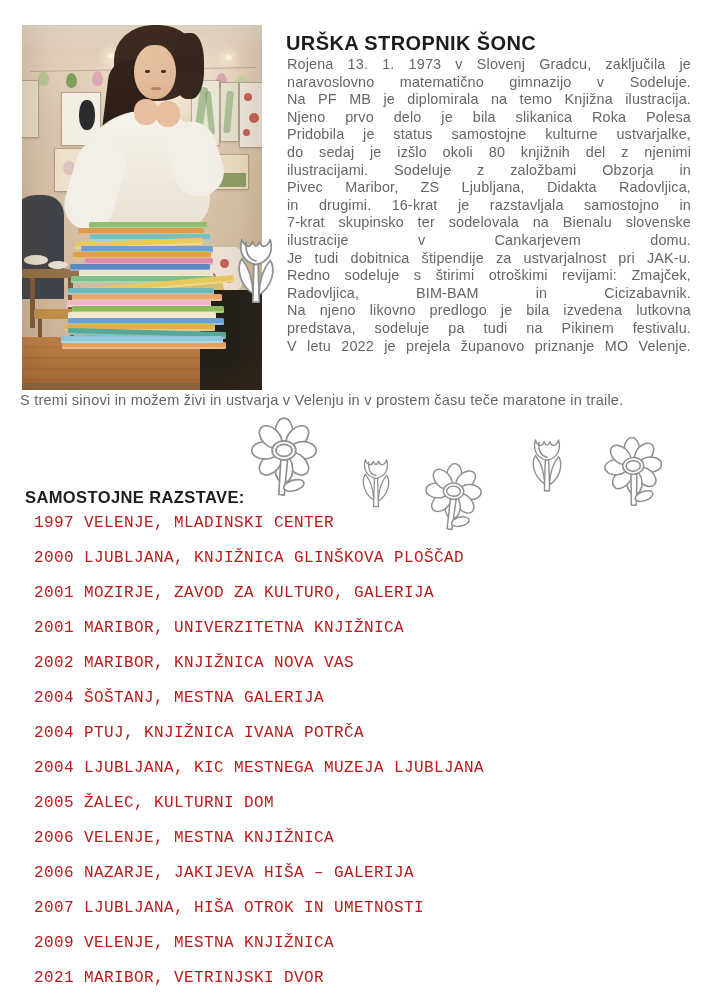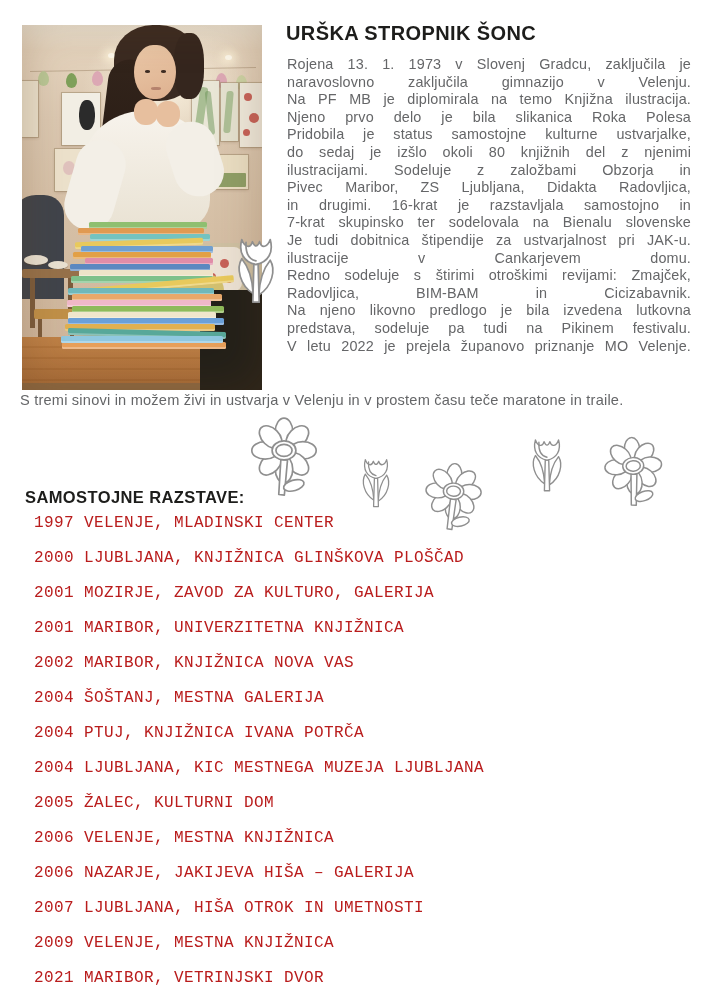--- a/index.html
+++ b/index.html
@@ -1,20 +1,20 @@
 <!DOCTYPE html>
 <html><head>
 <meta charset="utf-8">
 <style>
   html,body{margin:0;padding:0;background:#ffffff;}
   .page{position:relative;width:705px;height:1000px;background:#fff;overflow:hidden;
         font-family:"Liberation Sans","DejaVu Sans",sans-serif;}
 
   
-  .title{position:absolute;left:286px;top:9px;width:410px;
+  .title{position:absolute;left:286px;top:19px;width:410px;
          font-size:20px;font-weight:700;letter-spacing:.4px;color:#1d1d1b;}
   .bio{position:absolute;left:287px;top:56px;width:404px;color:#656668;
        font-size:14.4px;line-height:17.6px;letter-spacing:.15px;}
   .bio-line{text-align:justify;text-align-last:justify;text-justify:distribute;}
   .bio-footer{position:absolute;left:20px;top:392px;width:675px;color:#656668;
        font-size:14.6px;line-height:17px;letter-spacing:.2px;white-space:nowrap;}
 
   
   .section-heading{position:absolute;left:25px;top:452px;
        font-size:16.5px;font-weight:700;letter-spacing:.4px;color:#1d1d1b;margin-top:36px;}
@@ -206,31 +206,31 @@
       <div class="bk" style="width:162px;background:#90c8e0;transform:translateX(-2px);"></div>
       <div class="bk" style="width:164px;background:#e8a05a;"></div>
     </div>
   </div>
 
   <h1 class="title">URŠKA STROPNIK ŠONC</h1>
 
   <div class="bio">
 
   <div class="bio-line">Rojena 13. 1. 1973 v Slovenj Gradcu, zaključila je</div>
-      <div class="bio-line">naravoslovno zaključila gimnazijo v Velenju.</div>
+      <div class="bio-line">naravoslovno matematično gimnazijo v Sodeluje.</div>
       <div class="bio-line">Na PF MB je diplomirala na temo Knjižna ilustracija.</div>
       <div class="bio-line">Njeno prvo delo je bila slikanica Roka Polesa</div>
       <div class="bio-line">Pridobila je status samostojne kulturne ustvarjalke,</div>
       <div class="bio-line">do sedaj je izšlo okoli 80 knjižnih del z njenimi</div>
       <div class="bio-line">ilustracijami. Sodeluje z založbami Obzorja in</div>
       <div class="bio-line">Pivec Maribor, ZS Ljubljana, Didakta Radovljica,</div>
       <div class="bio-line">in drugimi. 16-krat je razstavljala samostojno in</div>
       <div class="bio-line">7-krat skupinsko ter sodelovala na Bienalu slovenske</div>
+      <div class="bio-line">ilustracije v Cankarjevem domu.</div>
       <div class="bio-line">Je tudi dobitnica štipendije za ustvarjalnost pri JAK-u.</div>
-      <div class="bio-line">ilustracije v Cankarjevem domu.</div>
       <div class="bio-line">Redno sodeluje s štirimi otroškimi revijami: Zmajček,</div>
       <div class="bio-line">Radovljica, BIM-BAM in Cicizabavnik.</div>
       <div class="bio-line">Na njeno likovno predlogo je bila izvedena lutkovna</div>
       <div class="bio-line">predstava, sodeluje pa tudi na Pikinem festivalu.</div>
       <div class="bio-line">V letu 2022 je prejela županovo priznanje MO Velenje.</div>
     </div>
 
   <div class="bio-footer">S tremi sinovi in možem živi in ustvarja v Velenju in v prostem času teče maratone in traile.</div>
 
   <h2 class="section-heading">SAMOSTOJNE RAZSTAVE:</h2>

